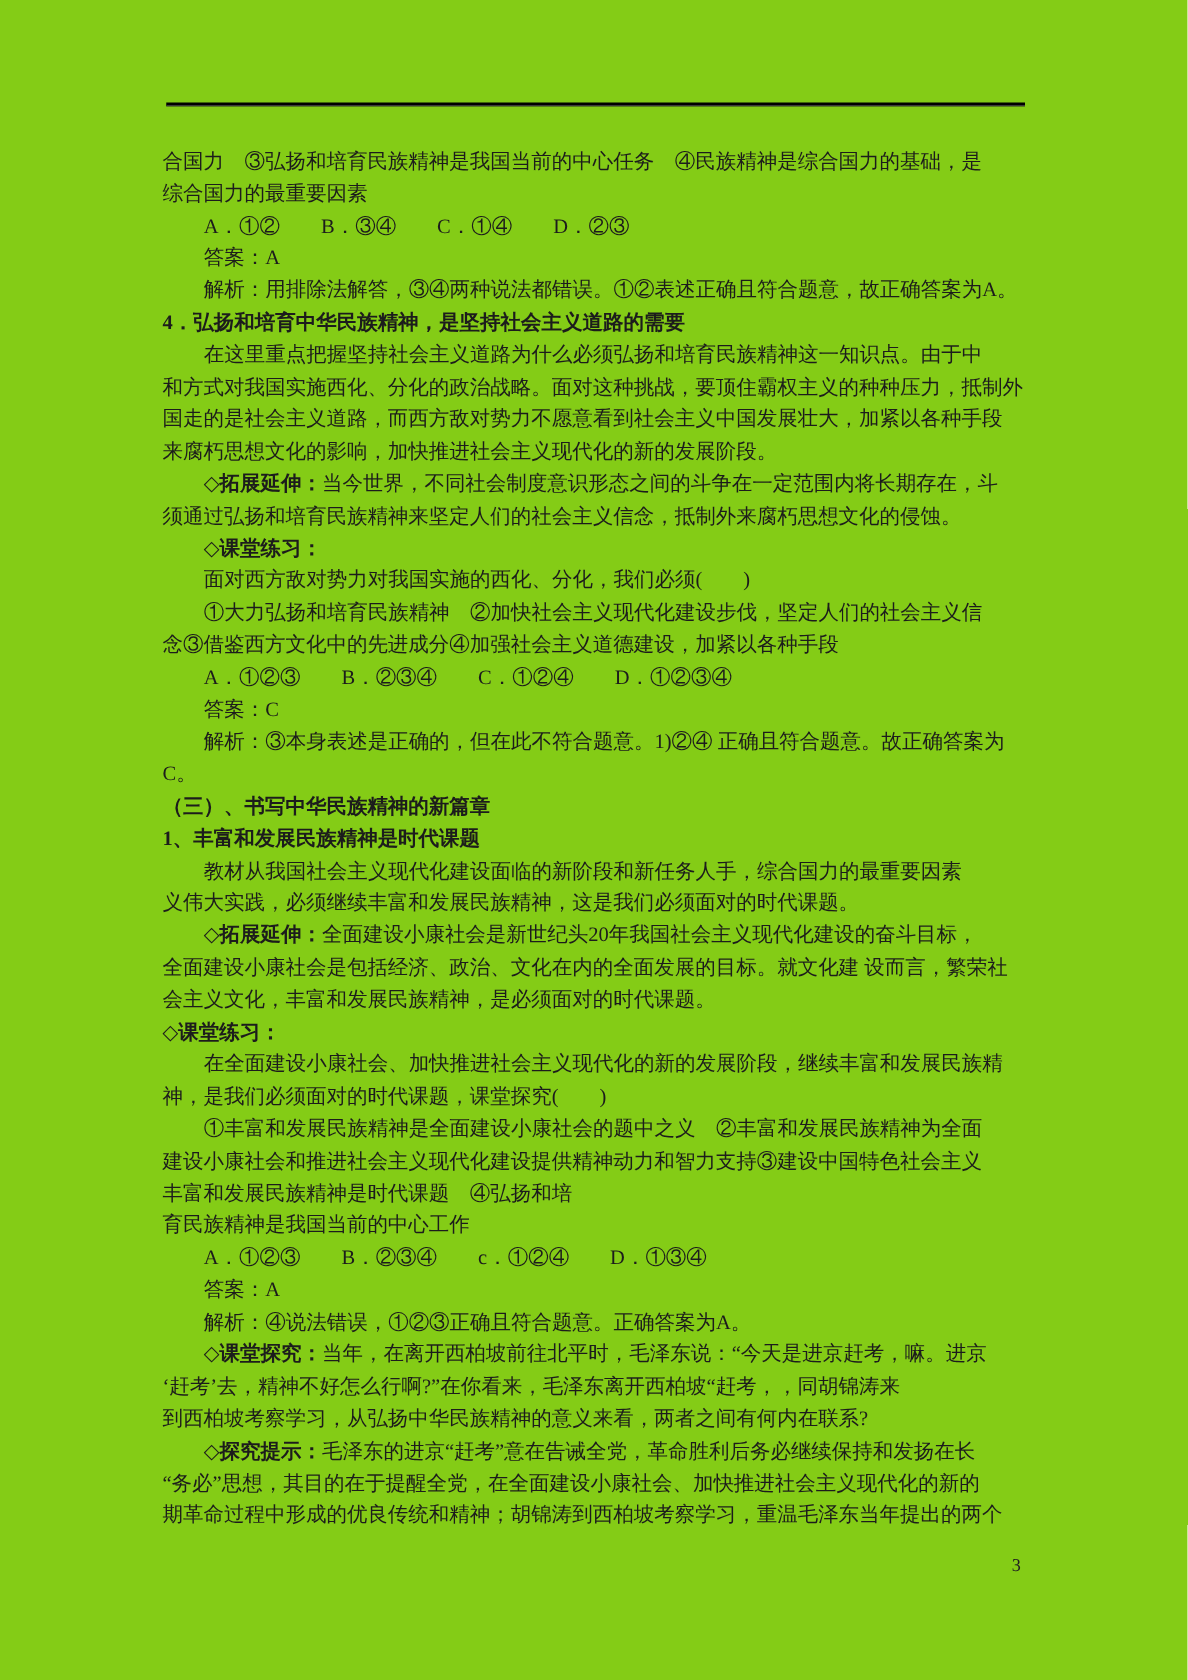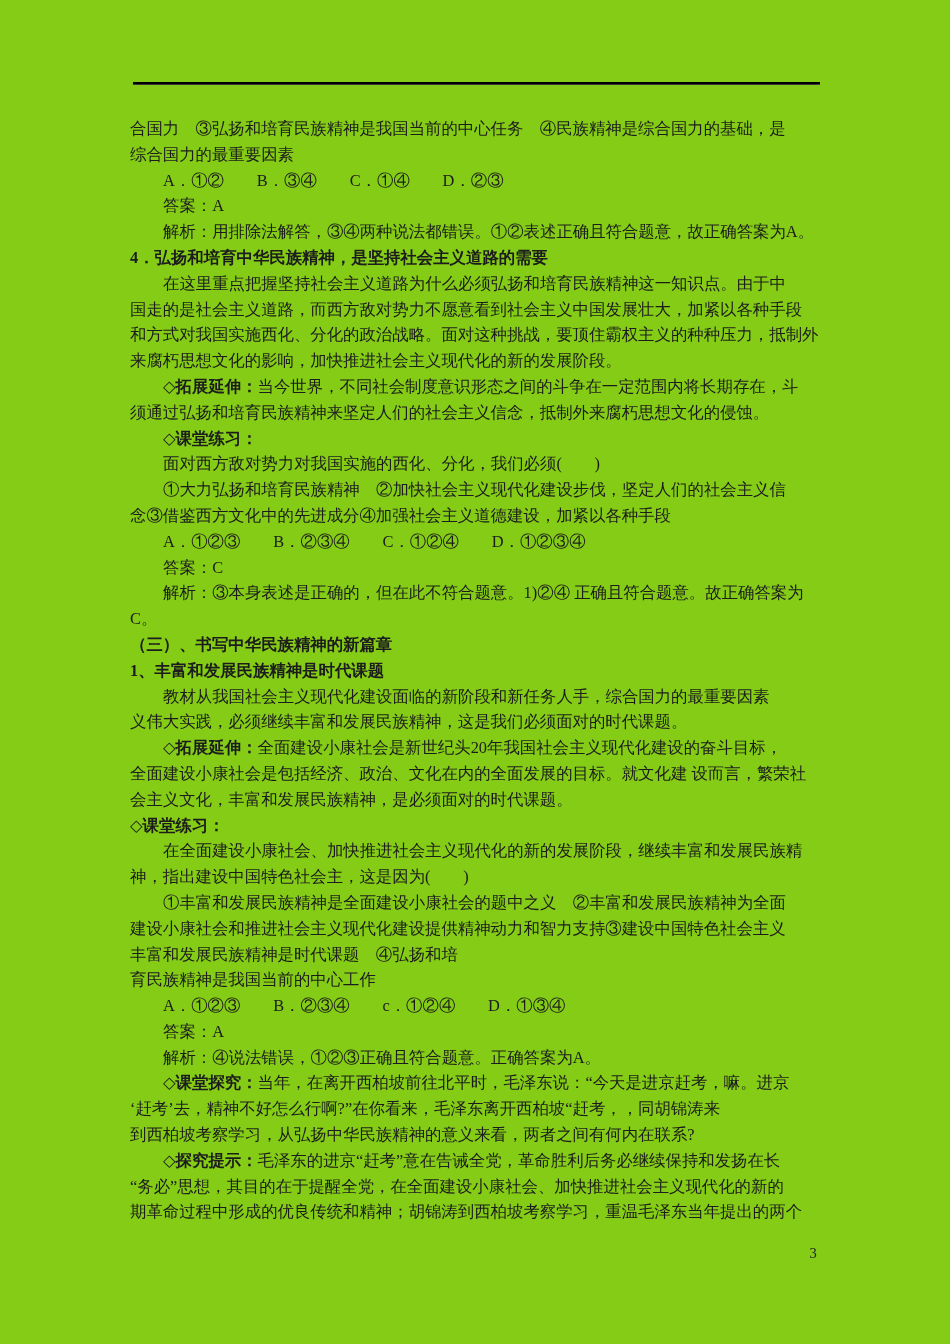--- a/index.html
+++ b/index.html
@@ -65,43 +65,43 @@
 <div class="page">
   <div class="header-rule"></div>
   <div class="content" id="content">
       <div class="line"><span>合国力　③弘扬和培育民族精神是我国当前的中心任务　④民族精神是综合国力的基础，是</span></div>
       <div class="line"><span>综合国力的最重要因素</span></div>
       <div class="line indent"><span>A．①②　　B．③④　　C．①④　　D．②③</span></div>
       <div class="line indent"><span>答案：A</span></div>
       <div class="line indent"><span>解析：用排除法解答，③④两种说法都错误。①②表述正确且符合题意，故正确答案为A。</span></div>
       <div class="line bold"><span>4．弘扬和培育中华民族精神，是坚持社会主义道路的需要</span></div>
       <div class="line indent"><span>在这里重点把握坚持社会主义道路为什么必须弘扬和培育民族精神这一知识点。由于中</span></div>
+      <div class="line"><span>和方式对我国实施西化、分化的政治战略。面对这种挑战，要顶住霸权主义的种种压力，抵制外</span></div>
       <div class="line"><span>国走的是社会主义道路，而西方敌对势力不愿意看到社会主义中国发展壮大，加紧以各种手段</span></div>
-      <div class="line"><span>和方式对我国实施西化、分化的政治战略。面对这种挑战，要顶住霸权主义的种种压力，抵制外</span></div>
       <div class="line"><span>来腐朽思想文化的影响，加快推进社会主义现代化的新的发展阶段。</span></div>
       <div class="line indent"><b>◇拓展延伸：</b><span>当今世界，不同社会制度意识形态之间的斗争在一定范围内将长期存在，斗</span></div>
       <div class="line"><span>须通过弘扬和培育民族精神来坚定人们的社会主义信念，抵制外来腐朽思想文化的侵蚀。</span></div>
       <div class="line indent"><b>◇课堂练习：</b></div>
       <div class="line indent"><span>面对西方敌对势力对我国实施的西化、分化，我们必须(　　)</span></div>
       <div class="line indent"><span>①大力弘扬和培育民族精神　②加快社会主义现代化建设步伐，坚定人们的社会主义信</span></div>
       <div class="line"><span>念③借鉴西方文化中的先进成分④加强社会主义道德建设，加紧以各种手段</span></div>
       <div class="line indent"><span>A．①②③　　B．②③④　　C．①②④　　D．①②③④</span></div>
       <div class="line indent"><span>答案：C</span></div>
       <div class="line indent"><span>解析：③本身表述是正确的，但在此不符合题意。1)②④ 正确且符合题意。故正确答案为</span></div>
       <div class="line"><span>C。</span></div>
       <div class="line bold"><span>（三）、书写中华民族精神的新篇章</span></div>
       <div class="line bold"><span>1、丰富和发展民族精神是时代课题</span></div>
       <div class="line indent"><span>教材从我国社会主义现代化建设面临的新阶段和新任务人手，综合国力的最重要因素</span></div>
       <div class="line"><span>义伟大实践，必须继续丰富和发展民族精神，这是我们必须面对的时代课题。</span></div>
       <div class="line indent"><b>◇拓展延伸：</b><span>全面建设小康社会是新世纪头20年我国社会主义现代化建设的奋斗目标，</span></div>
       <div class="line"><span>全面建设小康社会是包括经济、政治、文化在内的全面发展的目标。就文化建 设而言，繁荣社</span></div>
       <div class="line"><span>会主义文化，丰富和发展民族精神，是必须面对的时代课题。</span></div>
       <div class="line"><b>◇课堂练习：</b></div>
       <div class="line indent"><span>在全面建设小康社会、加快推进社会主义现代化的新的发展阶段，继续丰富和发展民族精</span></div>
-      <div class="line"><span>神，指出建设中国特色社会主，这是因为(　　)</span></div>
+      <div class="line"><span>神，是我们必须面对的时代课题，课堂探究(　　)</span></div>
       <div class="line indent"><span>①丰富和发展民族精神是全面建设小康社会的题中之义　②丰富和发展民族精神为全面</span></div>
       <div class="line"><span>建设小康社会和推进社会主义现代化建设提供精神动力和智力支持③建设中国特色社会主义</span></div>
       <div class="line"><span>丰富和发展民族精神是时代课题　④弘扬和培</span></div>
       <div class="line"><span>育民族精神是我国当前的中心工作</span></div>
       <div class="line indent"><span>A．①②③　　B．②③④　　c．①②④　　D．①③④</span></div>
       <div class="line indent"><span>答案：A</span></div>
       <div class="line indent"><span>解析：④说法错误，①②③正确且符合题意。正确答案为A。</span></div>
       <div class="line indent"><b>◇课堂探究：</b><span>当年，在离开西柏坡前往北平时，毛泽东说：“今天是进京赶考，嘛。进京</span></div>
       <div class="line"><span>‘赶考’去，精神不好怎么行啊?”在你看来，毛泽东离开西柏坡“赶考，，同胡锦涛来</span></div>
       <div class="line"><span>到西柏坡考察学习，从弘扬中华民族精神的意义来看，两者之间有何内在联系?</span></div>

